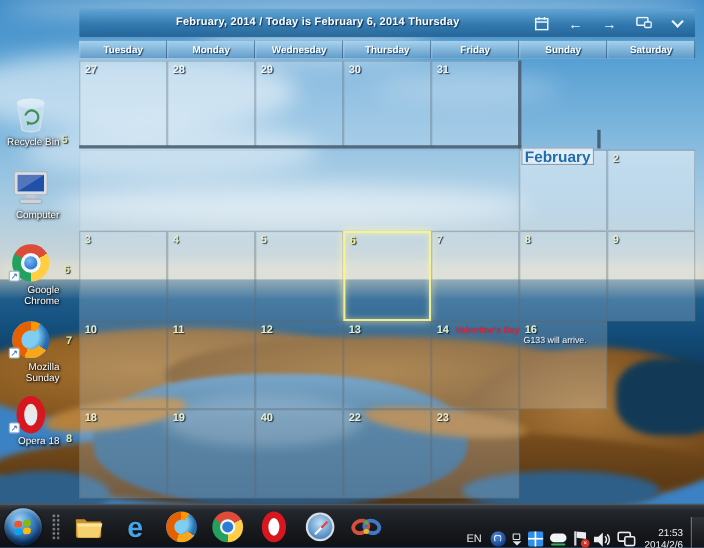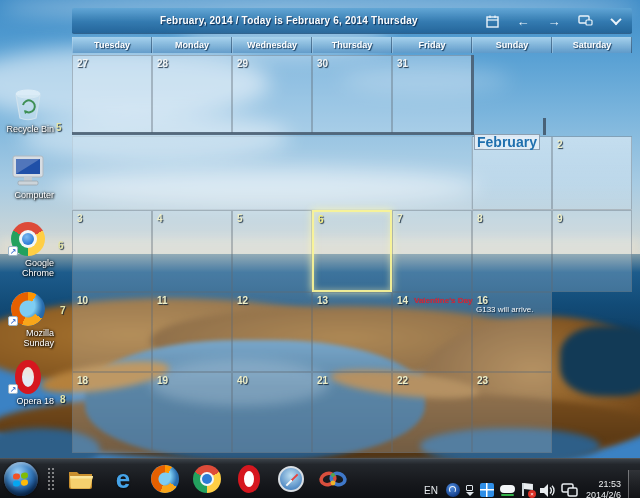--- a/index.html
+++ b/index.html
@@ -240,23 +240,20 @@
     <div class="cell">
         <span class="dnum">18</span>
       </div>
     <div class="cell">
         <span class="dnum">19</span>
       </div>
     <div class="cell">
         <span class="dnum">40</span>
       </div>
     <div class="cell">
-        <span class="dnum">21</span>
-      </div>
-    <div class="cell">
         <span class="dnum">22</span>
       </div>
     <div class="cell">
         <span class="dnum">23</span>
       </div>
   </div>
 
   <div class="sep-h"></div>
   <div class="sep-v"></div>
   <div class="month-tab">February</div>

